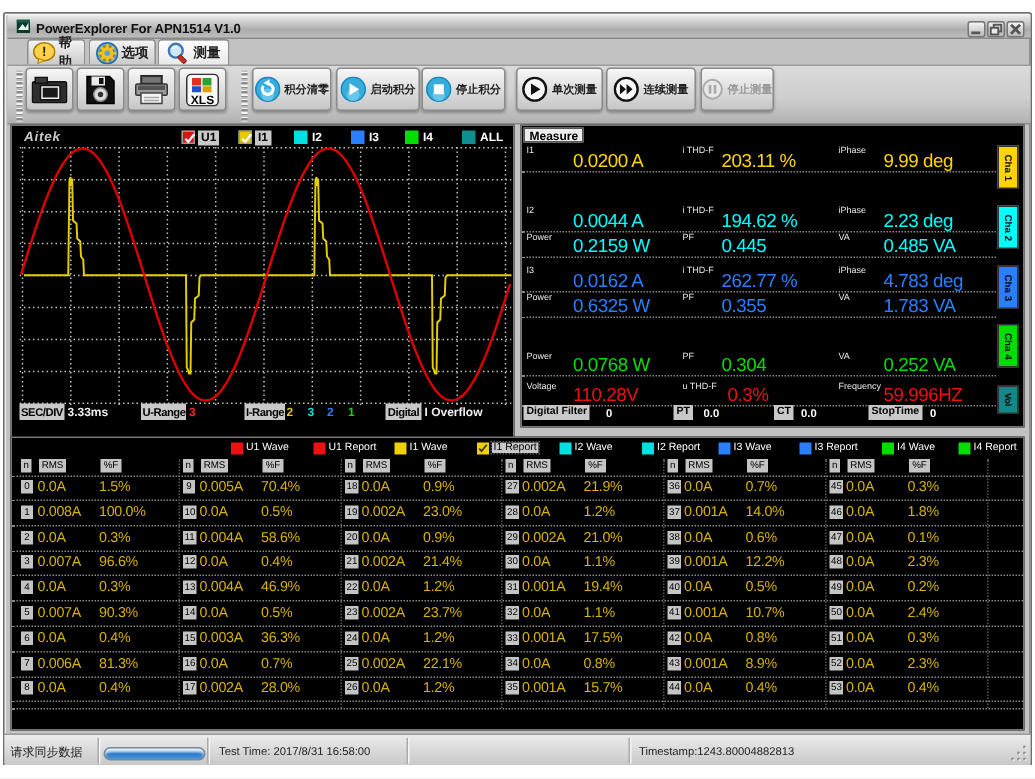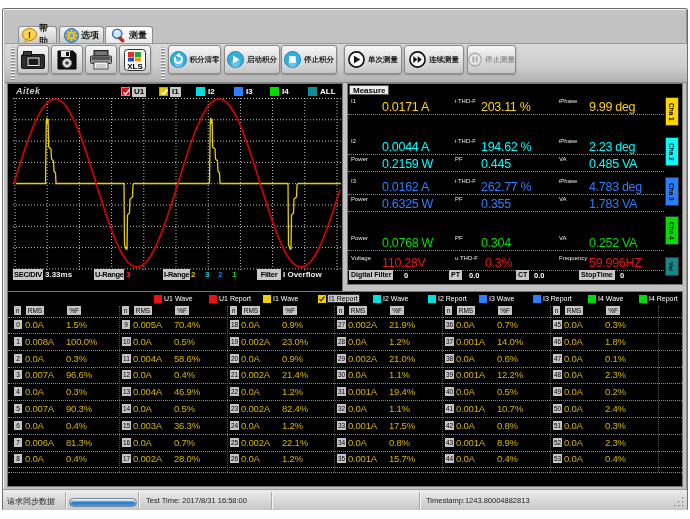--- a/index.html
+++ b/index.html
@@ -42,20 +42,44 @@
 #hhdr{position:absolute;left:0;top:14px;width:100%;height:11px}
 .hbox{position:absolute;background:#c4c4c4;color:#000;font-size:6.5px;height:9px;line-height:9px;text-align:center}
 .hrow{position:absolute;left:0;width:100%;height:16px;border-bottom:1px dotted #888}
 .nbox{position:absolute;top:2px;background:#c4c4c4;color:#000;font-size:6.5px;height:9px;min-width:8px;padding:0 1px;line-height:9px;text-align:center}
 .hval{position:absolute;top:1px;color:#d8b200;font-size:9.5px;letter-spacing:-0.2px}
 #sbar{position:absolute;left:0px;top:480px;width:684px;height:21px;background:linear-gradient(#ececec,#c8c8c8);border-top:1px solid #9a9a9a;font-size:8px;color:#222}
 .sep{position:absolute;top:2px;width:2px;height:17px;border-left:1px solid #aaa;border-right:1px solid #f5f5f5}
 #prog{position:absolute;left:66px;top:8px;width:68px;height:9px;border:1px solid #7a8a9a;border-radius:5px;background:linear-gradient(#9fd0f0,#2878c8 50%,#5098d8);box-shadow:inset 0 2px 2px rgba(255,255,255,0.8)}
 </style></head><body>
 <div id="win">
+ <div id="title">
+      <svg class="ico" style="position:absolute;left:6px;top:3px" width="9" height="9" viewBox="0 0 9 9">
+        <rect width="9" height="9" fill="#0a3a30"></rect>
+        <path d="M1 7 L4 3 L6 5.5 L8 2 L8 7 Z" fill="#e8f8f0"></path>
+        <path d="M0 0 h9 v2 h-9 z" fill="#1a5a4a"></path>
+      </svg>
+      <span class="txt">PowerExplorer For APN1514 V1.0</span>
+  <span class="wbtn" style="right:30px">
+        <svg width="10" height="9" viewBox="0 0 10 9">
+          <rect x="1.5" y="6" width="6" height="1.8" fill="#555"></rect>
+        </svg>
+      </span>
+      <span class="wbtn" style="right:17px">
+        <svg width="10" height="9" viewBox="0 0 10 9">
+          <rect x="3.5" y="1.5" width="5" height="4.5" fill="none" stroke="#555" stroke-width="1.3"></rect>
+          <rect x="1.5" y="3.5" width="5" height="4.5" fill="#e8e8e8" stroke="#555" stroke-width="1.3"></rect>
+        </svg>
+      </span>
+      <span class="wbtn" style="right:4px">
+        <svg width="10" height="9" viewBox="0 0 10 9">
+          <path d="M2 1.5 L8 7.5 M8 1.5 L2 7.5" stroke="#555" stroke-width="1.8"></path>
+        </svg>
+      </span>
+ </div>
  <div id="tabs">
   <span class="tab" style="left:13px;width:39px"><svg width="15" height="15" viewBox="0 0 15 15">
           <ellipse cx="7.5" cy="6.5" rx="7" ry="6" fill="#ffd24d" stroke="#b07800"></ellipse>
           <path d="M4 11 L3 14.5 L7.5 12.3 Z" fill="#ffd24d" stroke="#b07800" stroke-width="0.6"></path>
           <text x="7.5" y="9.6" font-size="9" font-weight="bold" text-anchor="middle" fill="#222">!</text>
         </svg>帮助</span>
   <span class="tab" style="left:54px;width:45px"><svg width="15" height="15" viewBox="0 0 15 15">
           <circle cx="7.5" cy="7.5" r="7" fill="#5a9fe0" stroke="#2a6aaa"></circle>
           <circle cx="7.5" cy="7.5" r="4.6" fill="#f0c020" stroke="#a08000"></circle>
           <circle cx="7.5" cy="7.5" r="1.8" fill="#5a9fe0"></circle>
@@ -199,29 +223,29 @@
   <div id="wstat">
    <span class="wbox" style="left:5px;width:30px">SEC/DIV</span>
         <span style="position:absolute;left:37px;top:1px">3.33ms</span>
    <span class="wbox" style="left:86px;width:30px">U-Range</span>
         <span style="position:absolute;left:118px;top:1px;color:#ff2222">3</span>
    <span class="wbox" style="left:155px;width:27px">I-Range</span>
    <span style="position:absolute;left:183px;top:1px;color:#e8c800">2</span>
    <span style="position:absolute;left:197px;top:1px;color:#00e0e0">3</span>
    <span style="position:absolute;left:210px;top:1px;color:#2a7fff">2</span>
    <span style="position:absolute;left:224px;top:1px;color:#00dd00">1</span>
-   <span class="wbox" style="left:249px;width:24px">Filter</span>
+   <span class="wbox" style="left:249px;width:24px">Digital</span>
         <span style="position:absolute;left:275px;top:1px">I Overflow</span>
   </div>
  </div>
  <div id="measpanel">
   <span id="mtab">Measure</span>
   <div class="mrow dot" style="top:14px;color:#ffd400">
 <span class="mlab" style="left:3px;top:0px">I1</span>
-        <span class="mval" style="left:34px">0.0171 A</span>
+        <span class="mval" style="left:34px">0.0200 A</span>
 <span class="mlab" style="left:107px;top:0px">i THD-F</span>
         <span class="mval" style="left:133px">203.11 %</span>
 <span class="mlab" style="left:211px;top:0px">iPhase</span>
         <span class="mval" style="left:241px">9.99 deg</span>
       </div>
 <div class="chatab" style="top:13px;background:#ffd400">Cha 1</div>
       <div class="mrow dot" style="top:54px;color:#00ffff">
 <span class="mlab" style="left:3px;top:0px">I2</span>
         <span class="mval" style="left:34px">0.0044 A</span>
 <span class="mlab" style="left:107px;top:0px">i THD-F</span>
@@ -424,21 +448,21 @@
       </div>
       <div class="hrow" style="top:110px">
         <span class="nbox" style="left:6px">5</span>
         <span class="hval" style="left:17px">0.007A</span>
         <span class="hval" style="left:58px">90.3%</span>
         <span class="nbox" style="left:114px">14</span>
         <span class="hval" style="left:125px">0.0A</span>
         <span class="hval" style="left:166px">0.5%</span>
         <span class="nbox" style="left:222px">23</span>
         <span class="hval" style="left:233px">0.002A</span>
-        <span class="hval" style="left:274px">82.4%</span>
+        <span class="hval" style="left:274px">23.7%</span>
         <span class="nbox" style="left:329px">32</span>
         <span class="hval" style="left:340px">0.0A</span>
         <span class="hval" style="left:381px">1.1%</span>
         <span class="nbox" style="left:437px">41</span>
         <span class="hval" style="left:448px">0.001A</span>
         <span class="hval" style="left:489px">10.7%</span>
         <span class="nbox" style="left:545px">50</span>
         <span class="hval" style="left:556px">0.0A</span>
         <span class="hval" style="left:597px">2.4%</span>
       </div>

